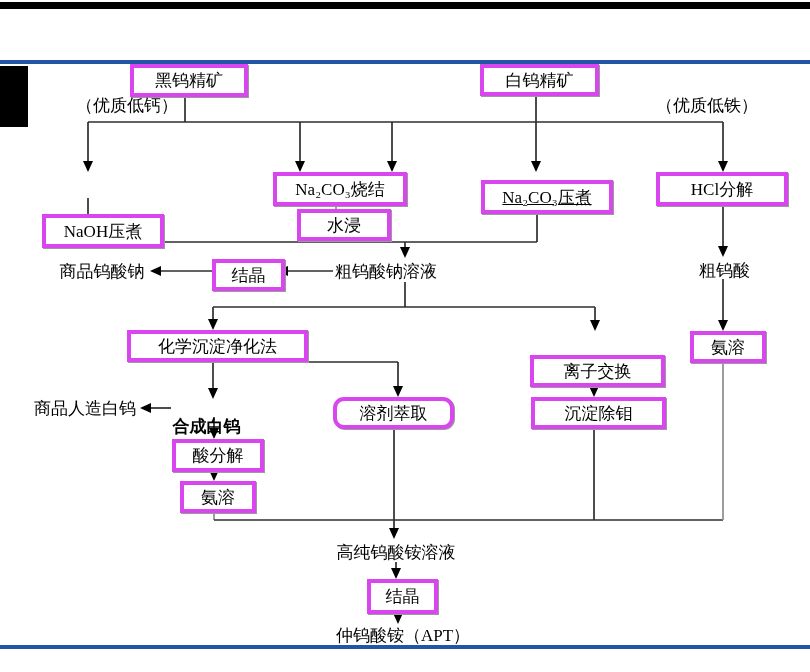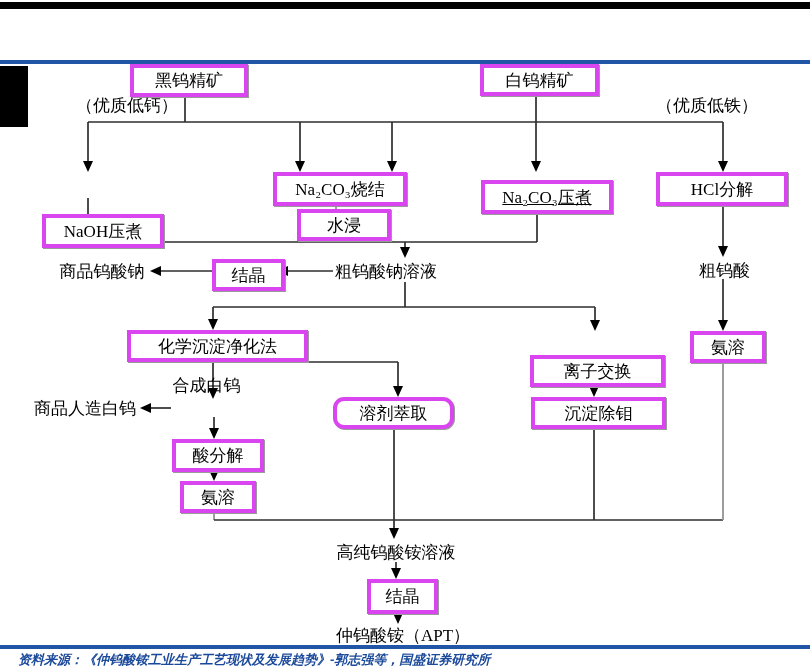--- a/index.html
+++ b/index.html
@@ -99,25 +99,24 @@
       <div class="node b" style="left: 656px; top: 172px; width: 124px; height: 26px;">HCl分解</div>
       <div class="node b" style="left: 297px; top: 209px; width: 86px; height: 24px;">水浸</div>
       <div class="node b" style="left: 212px; top: 259px; width: 65px; height: 24px;">结晶</div>
       <div class="node t" style="left: 55px; top: 261px; width: 94px; height: 21px;">商品钨酸钠</div>
       <div class="node t" style="left: 331px; top: 261px; width: 110px; height: 21px;">粗钨酸钠溶液</div>
       <div class="node t" style="left: 691px; top: 260px; width: 67px; height: 21px;">粗钨酸</div>
       <div class="node b" style="left: 127px; top: 330px; width: 173px; height: 24px;">化学沉淀净化法</div>
       <div class="node b" style="left: 530px; top: 331px; width: 127px; height: 24px; margin-top: 24px;">离子交换</div>
       <div class="node b" style="left: 690px; top: 331px; width: 68px; height: 24px;">氨溶</div>
       <div class="node t" style="left: 29px; top: 398px; width: 112px; height: 20px;">商品人造白钨</div>
-      <div class="node t" style="left: 171px; top: 375px; width: 71px; height: 20px;">合成白钨</div>
+      <div class="node t" style="left: 171px; top: 416px; width: 71px; height: 20px; font-weight: bold;">合成白钨</div>
       <div class="node b" style="left: 333px; top: 397px; width: 113px; height: 24px; border-radius: 11px;">溶剂萃取</div>
       <div class="node b" style="left: 531px; top: 397px; width: 127px; height: 24px;">沉淀除钼</div>
       <div class="node b" style="left: 172px; top: 439px; width: 84px; height: 25px;">酸分解</div>
       <div class="node b" style="left: 180px; top: 481px; width: 68px; height: 24px;">氨溶</div>
       <div class="node t" style="left: 334px; top: 541px; width: 124px; height: 22px;">高纯钨酸铵溶液</div>
       <div class="node b" style="left: 367px; top: 579px; width: 63px; height: 27px;">结晶</div>
       <div class="node t" style="left: 340px; top: 625px; width: 126px; height: 20px;">仲钨酸铵（APT）</div>
     </div>
 
   <div class="rule rule-bottom"></div>
-  <div class="source-note">资料来源：《仲钨酸铵工业生产工艺现状及发展趋势》-郭志强等，国盛证券研究所</div>
 </div>
 
 </body></html>

